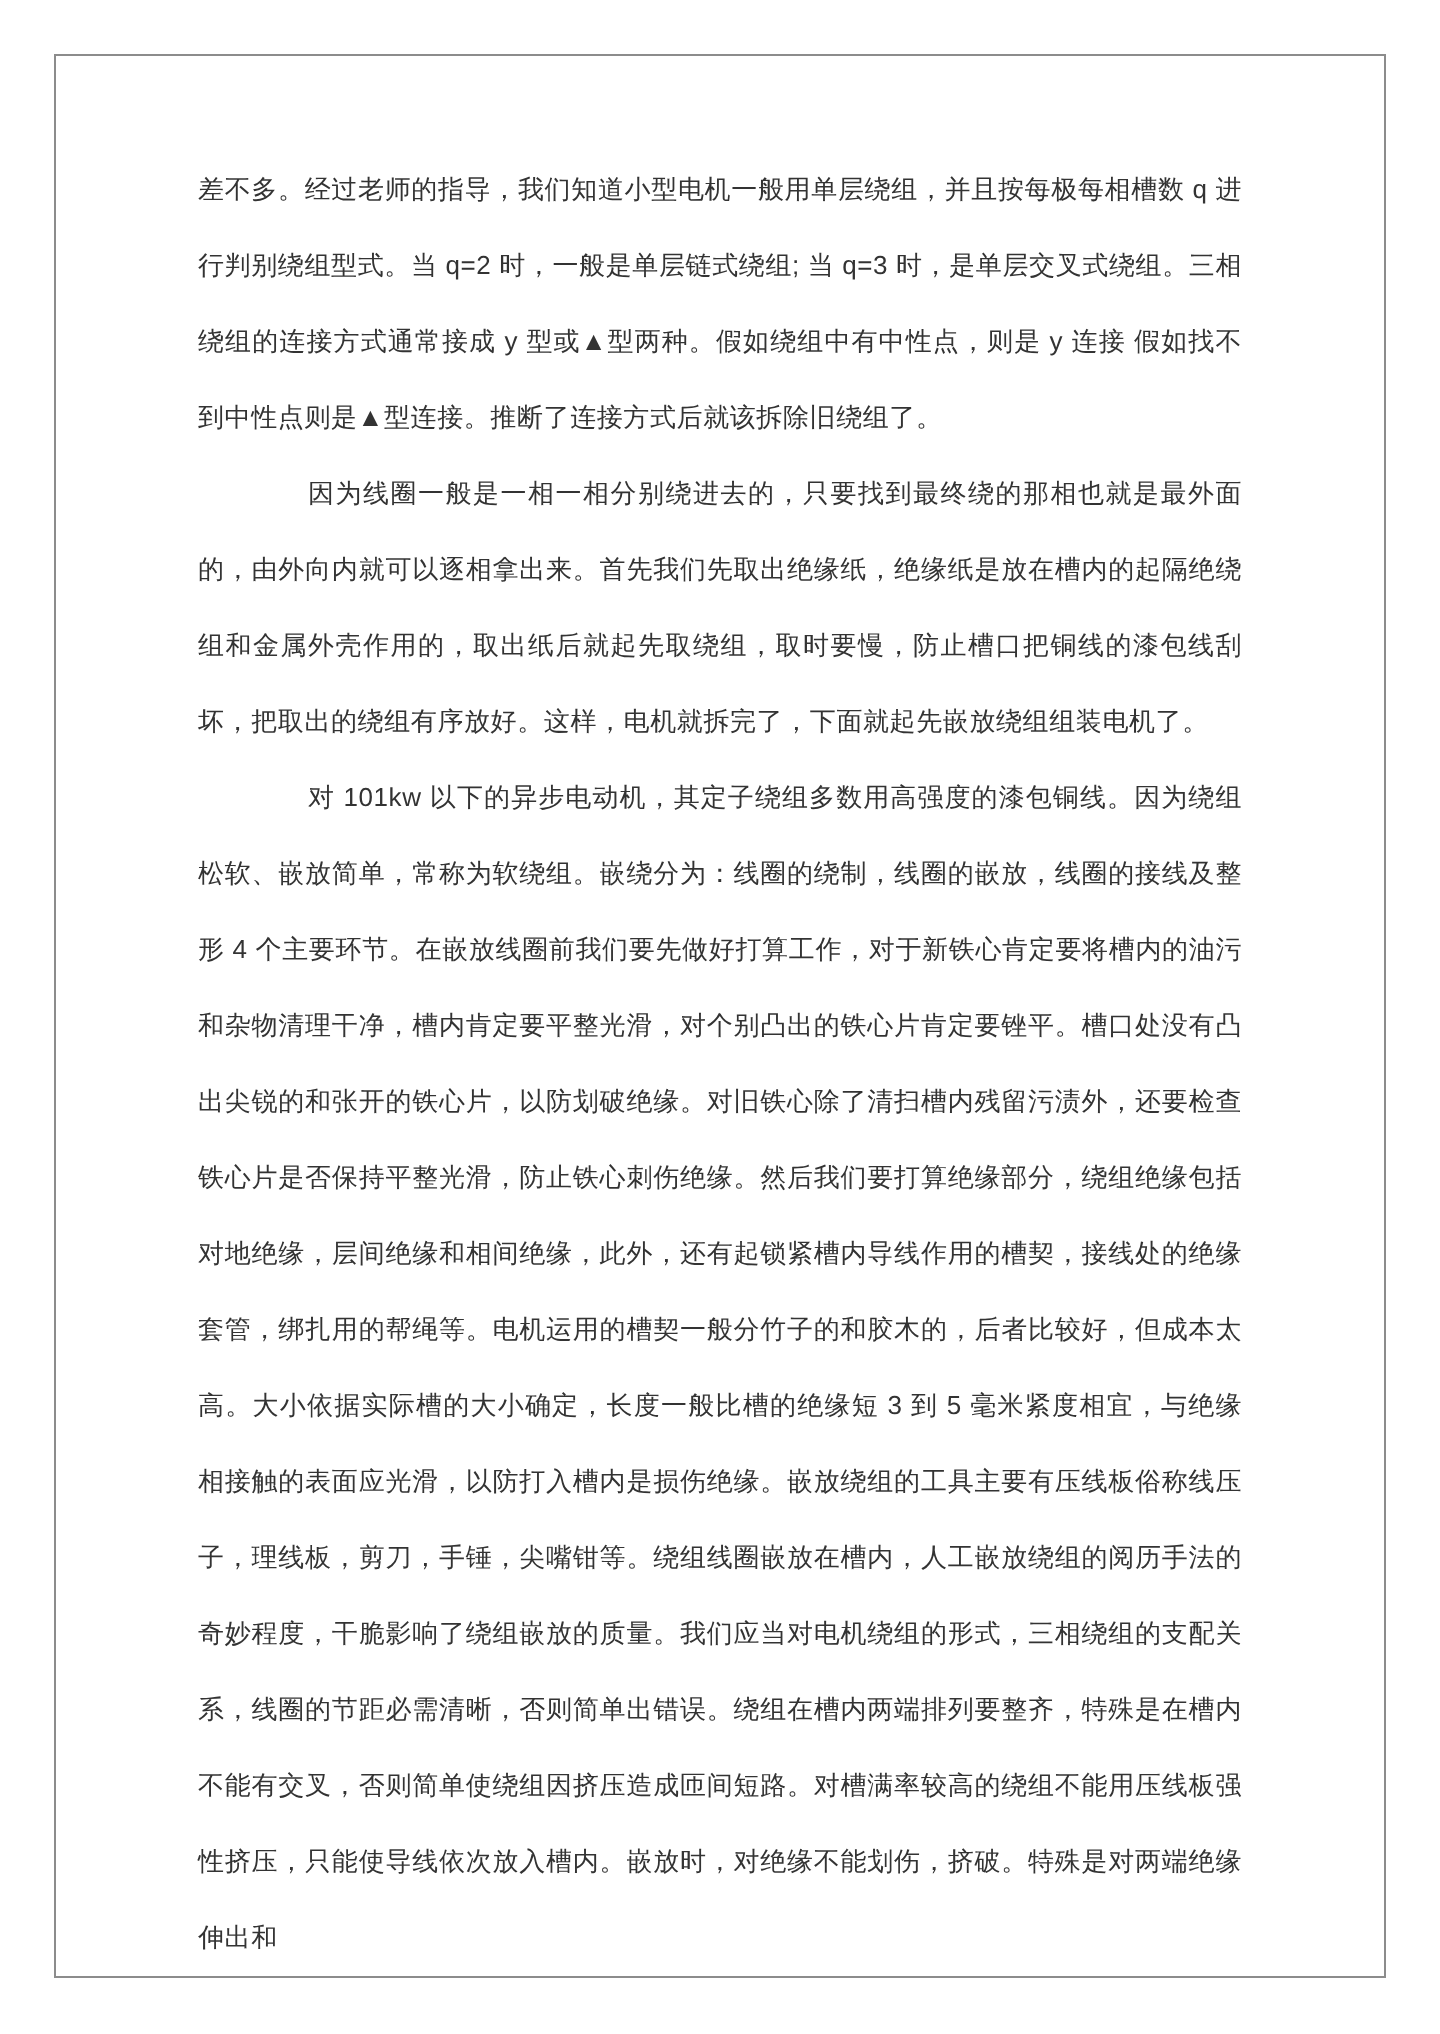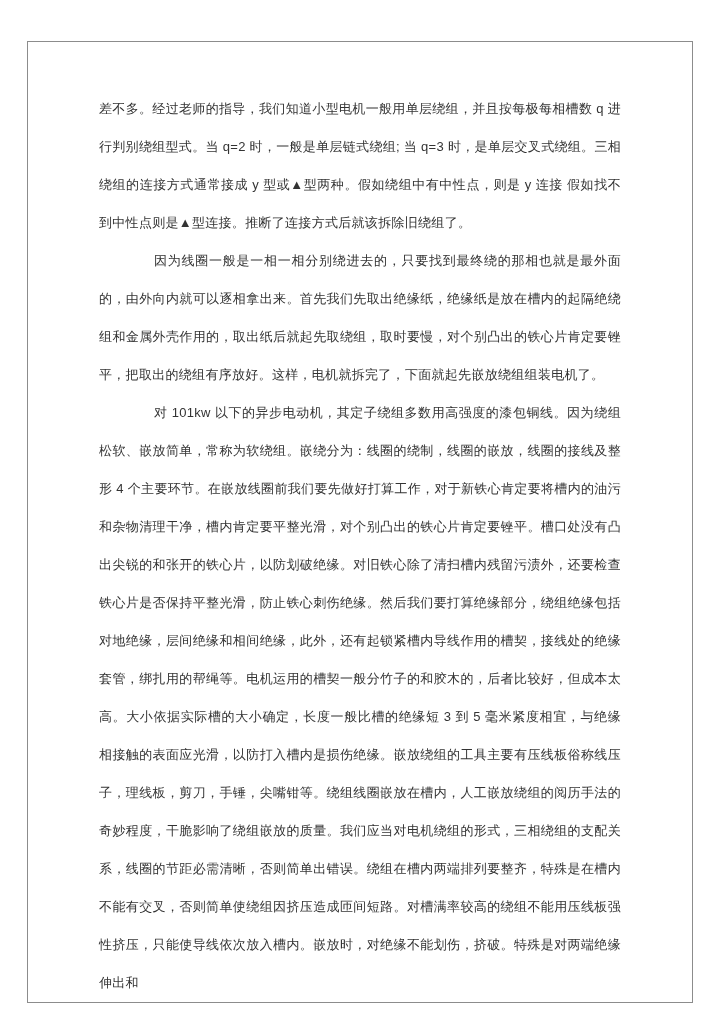--- a/index.html
+++ b/index.html
@@ -13,21 +13,20 @@
       overflow: hidden;
     }
     .page {
       position: absolute;
       left: 27px;
       top: 27px;
       width: 666px;
       height: 962px;
       border: 1px solid #8c8c8c;
       background: #ffffff;
-      margin-top: 14px;
     }
     .content {
       position: absolute;
       left: 71px;
       right: 71px;
       top: 48px;
       color: #333333;
       font-size: 13px;
       line-height: 38px;
       text-align: justify;
@@ -42,16 +41,16 @@
     .content p.indented {
       text-indent: 55px;
     }
   </style>
 </head>
 <body>
 
 <div class="page">
   <div class="content">
     <p>差不多。经过老师的指导，我们知道小型电机一般用单层绕组，并且按每极每相槽数 q 进行判别绕组型式。当 q=2 时，一般是单层链式绕组; 当 q=3 时，是单层交叉式绕组。三相绕组的连接方式通常接成 y 型或▲型两种。假如绕组中有中性点，则是 y 连接 假如找不到中性点则是▲型连接。推断了连接方式后就该拆除旧绕组了。</p>
-    <p class="indented">因为线圈一般是一相一相分别绕进去的，只要找到最终绕的那相也就是最外面的，由外向内就可以逐相拿出来。首先我们先取出绝缘纸，绝缘纸是放在槽内的起隔绝绕组和金属外壳作用的，取出纸后就起先取绕组，取时要慢，对个别凸出的铁心片肯定要锉平，把取出的绕组有序放好。这样，电机就拆完了，下面就起先嵌放绕组组装电机了。</p>
+    <p class="indented">因为线圈一般是一相一相分别绕进去的，只要找到最终绕的那相也就是最外面的，由外向内就可以逐相拿出来。首先我们先取出绝缘纸，绝缘纸是放在槽内的起隔绝绕组和金属外壳作用的，取出纸后就起先取绕组，取时要慢，防止槽口把铜线的漆包线刮坏，把取出的绕组有序放好。这样，电机就拆完了，下面就起先嵌放绕组组装电机了。</p>
     <p class="indented">对 101kw 以下的异步电动机，其定子绕组多数用高强度的漆包铜线。因为绕组松软、嵌放简单，常称为软绕组。嵌绕分为：线圈的绕制，线圈的嵌放，线圈的接线及整形 4 个主要环节。在嵌放线圈前我们要先做好打算工作，对于新铁心肯定要将槽内的油污和杂物清理干净，槽内肯定要平整光滑，对个别凸出的铁心片肯定要锉平。槽口处没有凸出尖锐的和张开的铁心片，以防划破绝缘。对旧铁心除了清扫槽内残留污渍外，还要检查铁心片是否保持平整光滑，防止铁心刺伤绝缘。然后我们要打算绝缘部分，绕组绝缘包括对地绝缘，层间绝缘和相间绝缘，此外，还有起锁紧槽内导线作用的槽契，接线处的绝缘套管，绑扎用的帮绳等。电机运用的槽契一般分竹子的和胶木的，后者比较好，但成本太高。大小依据实际槽的大小确定，长度一般比槽的绝缘短 3 到 5 毫米紧度相宜，与绝缘相接触的表面应光滑，以防打入槽内是损伤绝缘。嵌放绕组的工具主要有压线板俗称线压子，理线板，剪刀，手锤，尖嘴钳等。绕组线圈嵌放在槽内，人工嵌放绕组的阅历手法的奇妙程度，干脆影响了绕组嵌放的质量。我们应当对电机绕组的形式，三相绕组的支配关系，线圈的节距必需清晰，否则简单出错误。绕组在槽内两端排列要整齐，特殊是在槽内不能有交叉，否则简单使绕组因挤压造成匝间短路。对槽满率较高的绕组不能用压线板强性挤压，只能使导线依次放入槽内。嵌放时，对绝缘不能划伤，挤破。特殊是对两端绝缘伸出和</p>
   </div>
 </div>
 
 </body></html>

